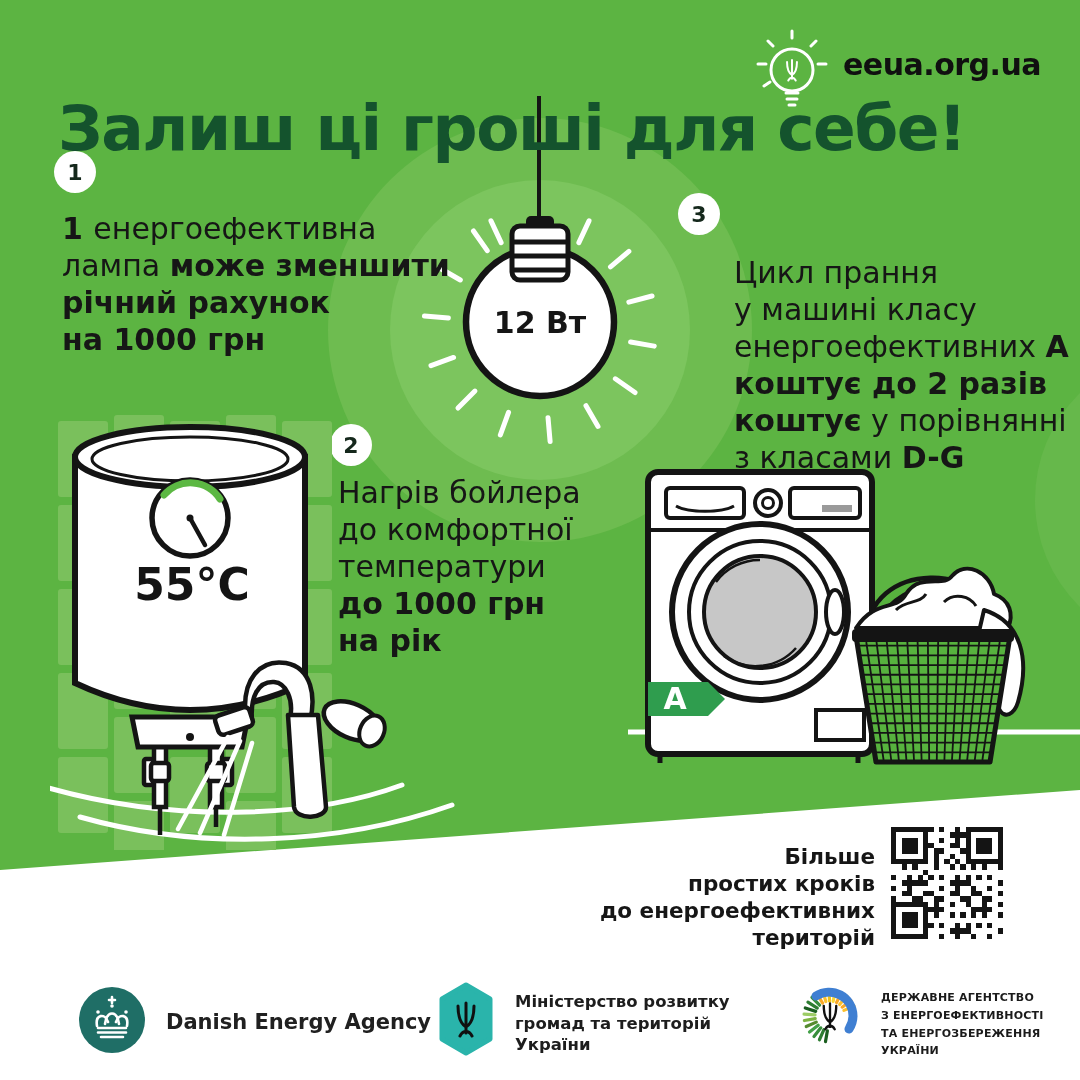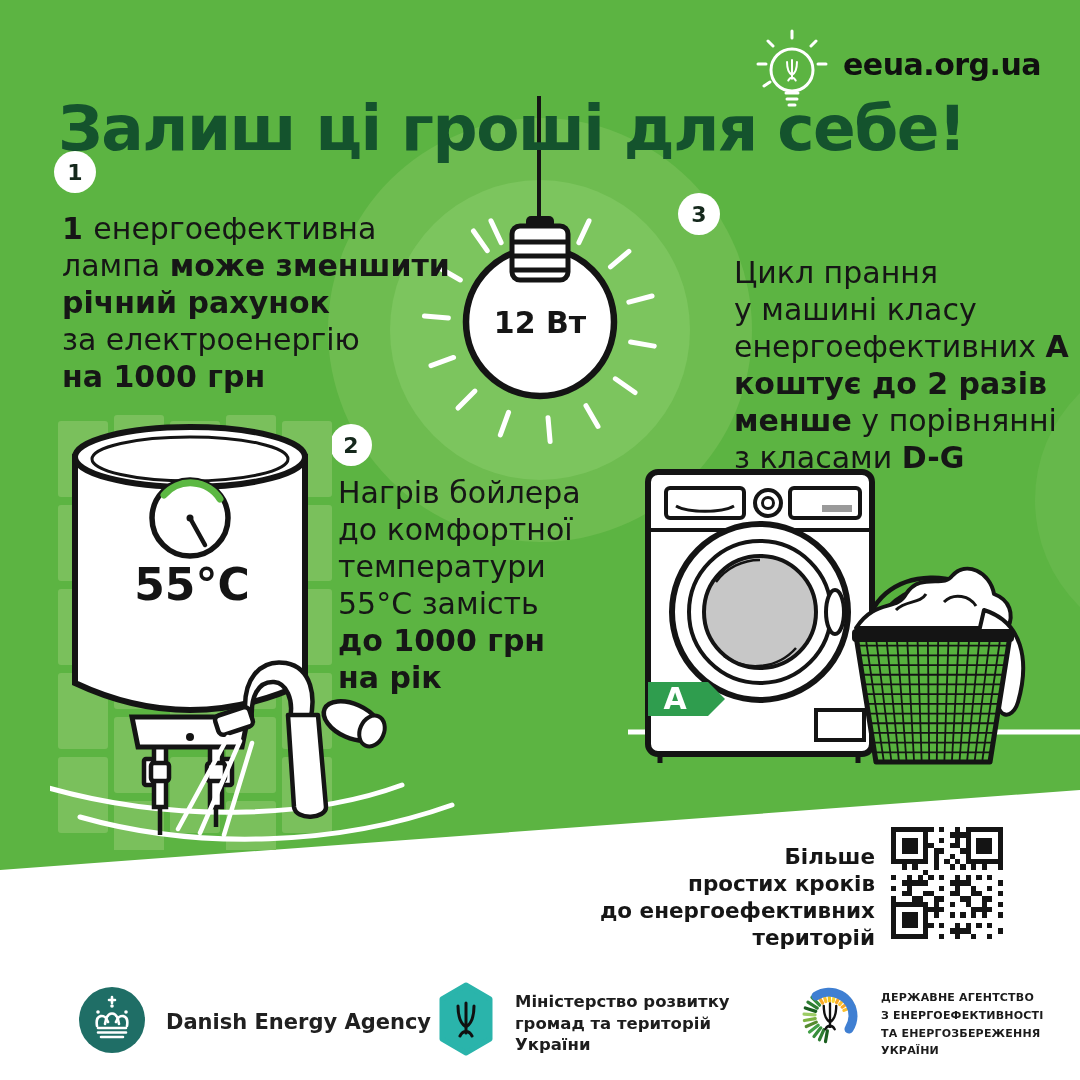--- a/index.html
+++ b/index.html
@@ -77,44 +77,42 @@
     <text x="130" y="137" text-anchor="middle" font-size="30" font-weight="bold" fill="#161616">12 Вт</text>
   </svg>
 
   <div class="badge" style="left:54px;top:151px;">
     <span>1</span>
   </div>
   <div class="tip-text" style="left:62px;top:210px;">
       <div class="tline"><span class="b">1 </span><span>енергоефективна</span></div>
       <div class="tline"><span>лампа </span><span class="b">може зменшити</span></div>
       <div class="tline"><span class="b">річний рахунок</span></div>
-      <div class="tline"><span>за електроенергію</span></div>
       <div class="tline"><span class="b">на 1000 грн</span></div>
     </div>
 
   <div class="badge" style="left:678px;top:193px;">
     <span>3</span>
   </div>
   <div class="tip-text" style="left:686px;top:254px;margin-left:48px;">
       <div class="tline"><span>Цикл прання</span></div>
       <div class="tline"><span>у машині класу</span></div>
       <div class="tline"><span>енергоефективних </span><span class="b">А</span></div>
       <div class="tline"><span class="b">коштує до 2 разів</span></div>
-      <div class="tline"><span class="b">менше</span><span> у порівнянні</span></div>
+      <div class="tline"><span class="b">коштує</span><span> у порівнянні</span></div>
       <div class="tline"><span>з класами </span><span class="b">D-G</span></div>
     </div>
 
   <div class="badge" style="left:330px;top:424px;">
     <span>2</span>
   </div>
   <div class="tip-text" style="left:338px;top:474px;">
       <div class="tline"><span>Нагрів бойлера</span></div>
       <div class="tline"><span>до комфортної</span></div>
       <div class="tline"><span>температури</span></div>
-      <div class="tline"><span>55°С замість</span></div>
       <div class="tline"><span class="b">до 1000 грн</span></div>
       <div class="tline"><span class="b">на рік</span></div>
     </div>
 
   <svg class="abs" style="left:50px;top:415px;" width="410" height="435" viewBox="0 0 410 435">
     <g id="tiles">
         <rect x="8" y="0" width="50" height="-2" rx="3" fill="#7ac05c"></rect>
         <rect x="8" y="6" width="50" height="76" rx="3" fill="#7ac05c"></rect>
         <rect x="8" y="90" width="50" height="76" rx="3" fill="#7ac05c"></rect>
         <rect x="8" y="174" width="50" height="76" rx="3" fill="#7ac05c"></rect>

